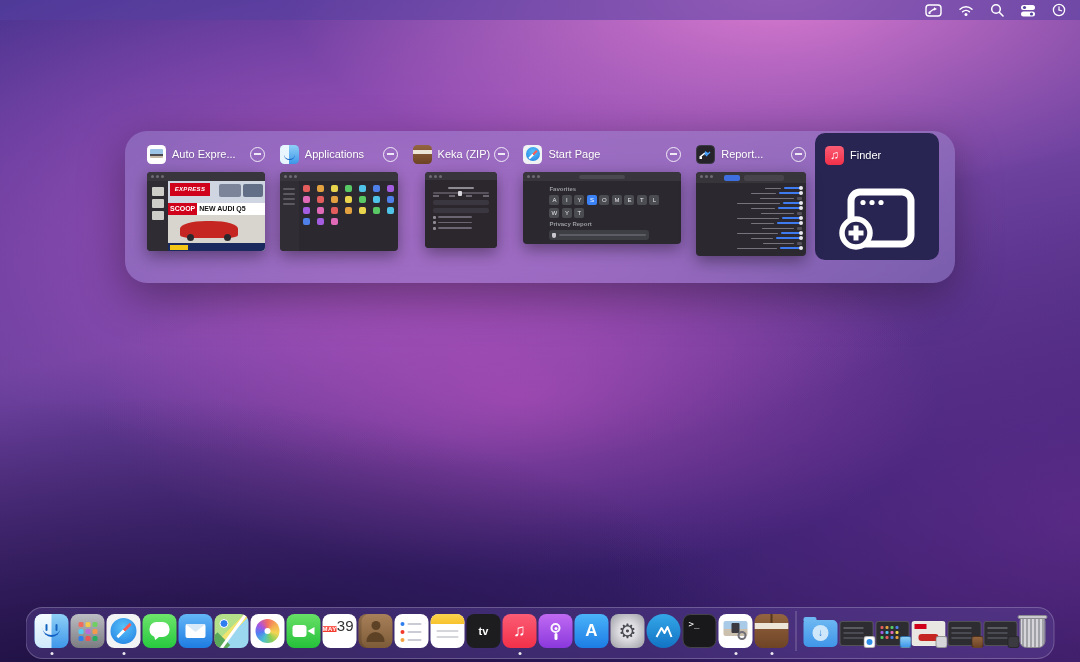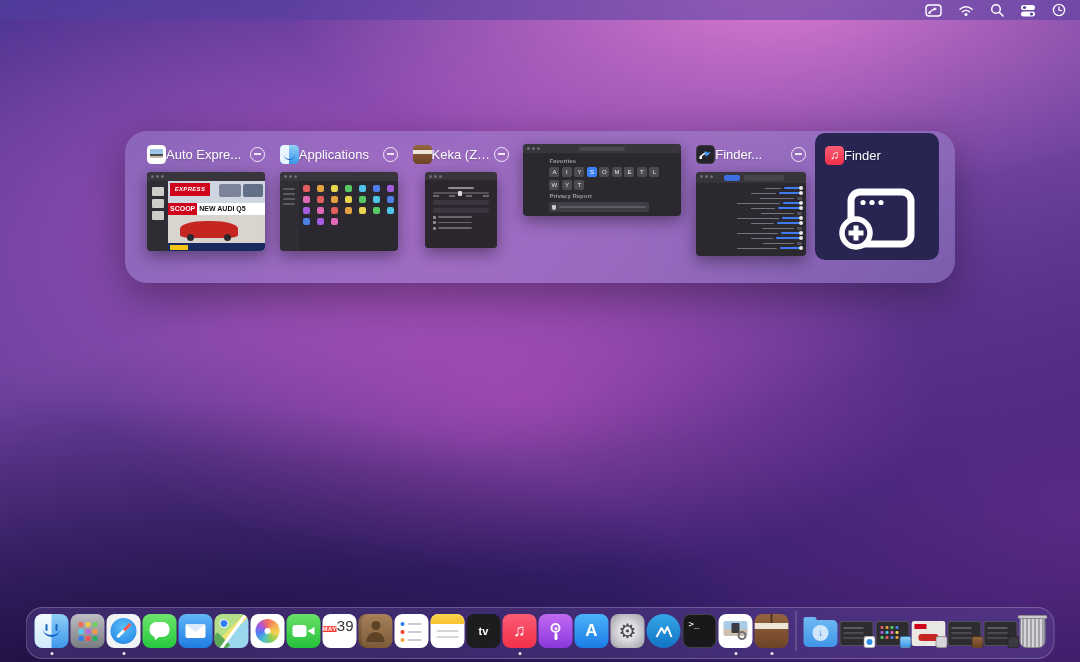--- a/index.html
+++ b/index.html
@@ -24,21 +24,21 @@
   .mb-right{margin-left:auto;display:flex;align-items:center;gap:16px}
   .sicon{display:flex;align-items:center;justify-content:center;height:16px}
   
   .switcher{position:absolute;left:125px;top:131px;width:830px;height:152px;border-radius:22px;
     background:rgba(156,146,208,0.42);box-shadow:0 14px 46px rgba(0,0,0,.38);
     backdrop-filter:blur(22px);display:flex;justify-content:space-between;
     padding:1px 16px;z-index:20}
   .cell{padding:12px 6px 0 6px;border-radius:10px;display:flex;flex-direction:column}
   .cell.sel{background:#282552;height:127px;margin-top:1px}
   .cellhead{display:flex;align-items:center;height:20px;margin-bottom:8px;flex:0 0 auto}
-  .cellhead .title{font-size:13px;color:#fff;white-space:nowrap;overflow:hidden;text-overflow:ellipsis;text-shadow:0 1px 2px rgba(0,0,0,.25)}
+  .cellhead .title{margin-left:6px;font-size:11px;color:#fff;white-space:nowrap;overflow:hidden;text-overflow:ellipsis;text-shadow:0 1px 2px rgba(0,0,0,.25)}
   .minbtn{width:15px;height:15px;border:1.5px solid rgba(255,255,255,.85);border-radius:50%;position:relative;margin-left:auto;flex:0 0 auto;cursor:pointer}
   .minbtn::after{content:"";position:absolute;left:3px;right:3px;top:50%;height:1.5px;margin-top:-1px;background:rgba(255,255,255,.85)}
   .appico{width:19px;height:19px;border-radius:4.5px;position:relative;flex:0 0 auto;overflow:hidden}
   .ai-preview{background:#fff}
   .ai-preview i{position:absolute;left:3px;top:4px;width:13px;height:9px;border-radius:1px;background:linear-gradient(180deg,#9cc4e6 55%,#4a4a50 55% 75%,#c9bda9 75%)}
   .ai-finder{background:linear-gradient(180deg,#8fd0f6,#3e97ea)}
   .ai-finder i{position:absolute;left:0;top:0;width:50%;height:100%;background:#eaf6ff}
   .ai-finder b{position:absolute;left:4px;top:9px;width:11px;height:6px;border-bottom:1.5px solid #1565c0;border-radius:0 0 6px 6px}
   .ai-keka{background:linear-gradient(180deg,#93643f,#6e4426)}
   .ai-keka i{position:absolute;left:0;top:5px;width:100%;height:4px;background:#ece5d8}
@@ -366,20 +366,28 @@
             </div>
           <div class="kk-check">
               <i></i>
               <b></b>
             </div>
         </div>
       </div>
     </div>
 
     <div class="cell" style="width:170px">
+      <div class="cellhead">
+        <span class="appico ai-safari">
+            <i></i>
+            <b></b>
+          </span>
+        <span class="title">Start Page</span>
+        <span class="minbtn"></span>
+      </div>
       <div class="thumb" style="width:158px;height:72px">
         <div class="tbar">
             <i class="tdots"></i>
             <i class="sf-pill"></i>
           </div>
         <div class="sf-content">
           <div class="sf-label">Favorites</div>
           <div class="sf-row">
             <span class="sf-tile">A</span>
             <span class="sf-tile">I</span>
@@ -408,21 +416,21 @@
     <div class="cell" style="width:122px">
       <div class="cellhead">
         <span class="appico ai-alttab">
           <svg width="17" height="17" viewBox="0 0 17 17" style="position:absolute;left:0;top:0">
               <path d="M3 11 L8 7" stroke="#fff" stroke-width="1.6"></path>
               <path d="M8 5 L12 7.5 L7.5 9.5 Z" fill="#4aa3ff"></path>
               <path d="M13 6 L9 10" stroke="#4aa3ff" stroke-width="1.2"></path>
               <rect x="2.5" y="10.5" width="2.5" height="2.5" fill="#fff"></rect>
             </svg>
         </span>
-        <span class="title">Finder...</span>
+        <span class="title">Report...</span>
         <span class="minbtn"></span>
       </div>
       <div class="thumb" style="width:110px;height:84px">
         <div class="at-bar">
             <i class="tdots"></i>
             <i class="at-seg"></i>
             <i class="at-seg2"></i>
           </div>
         <div class="at-rows">
             <div class="at-row">

